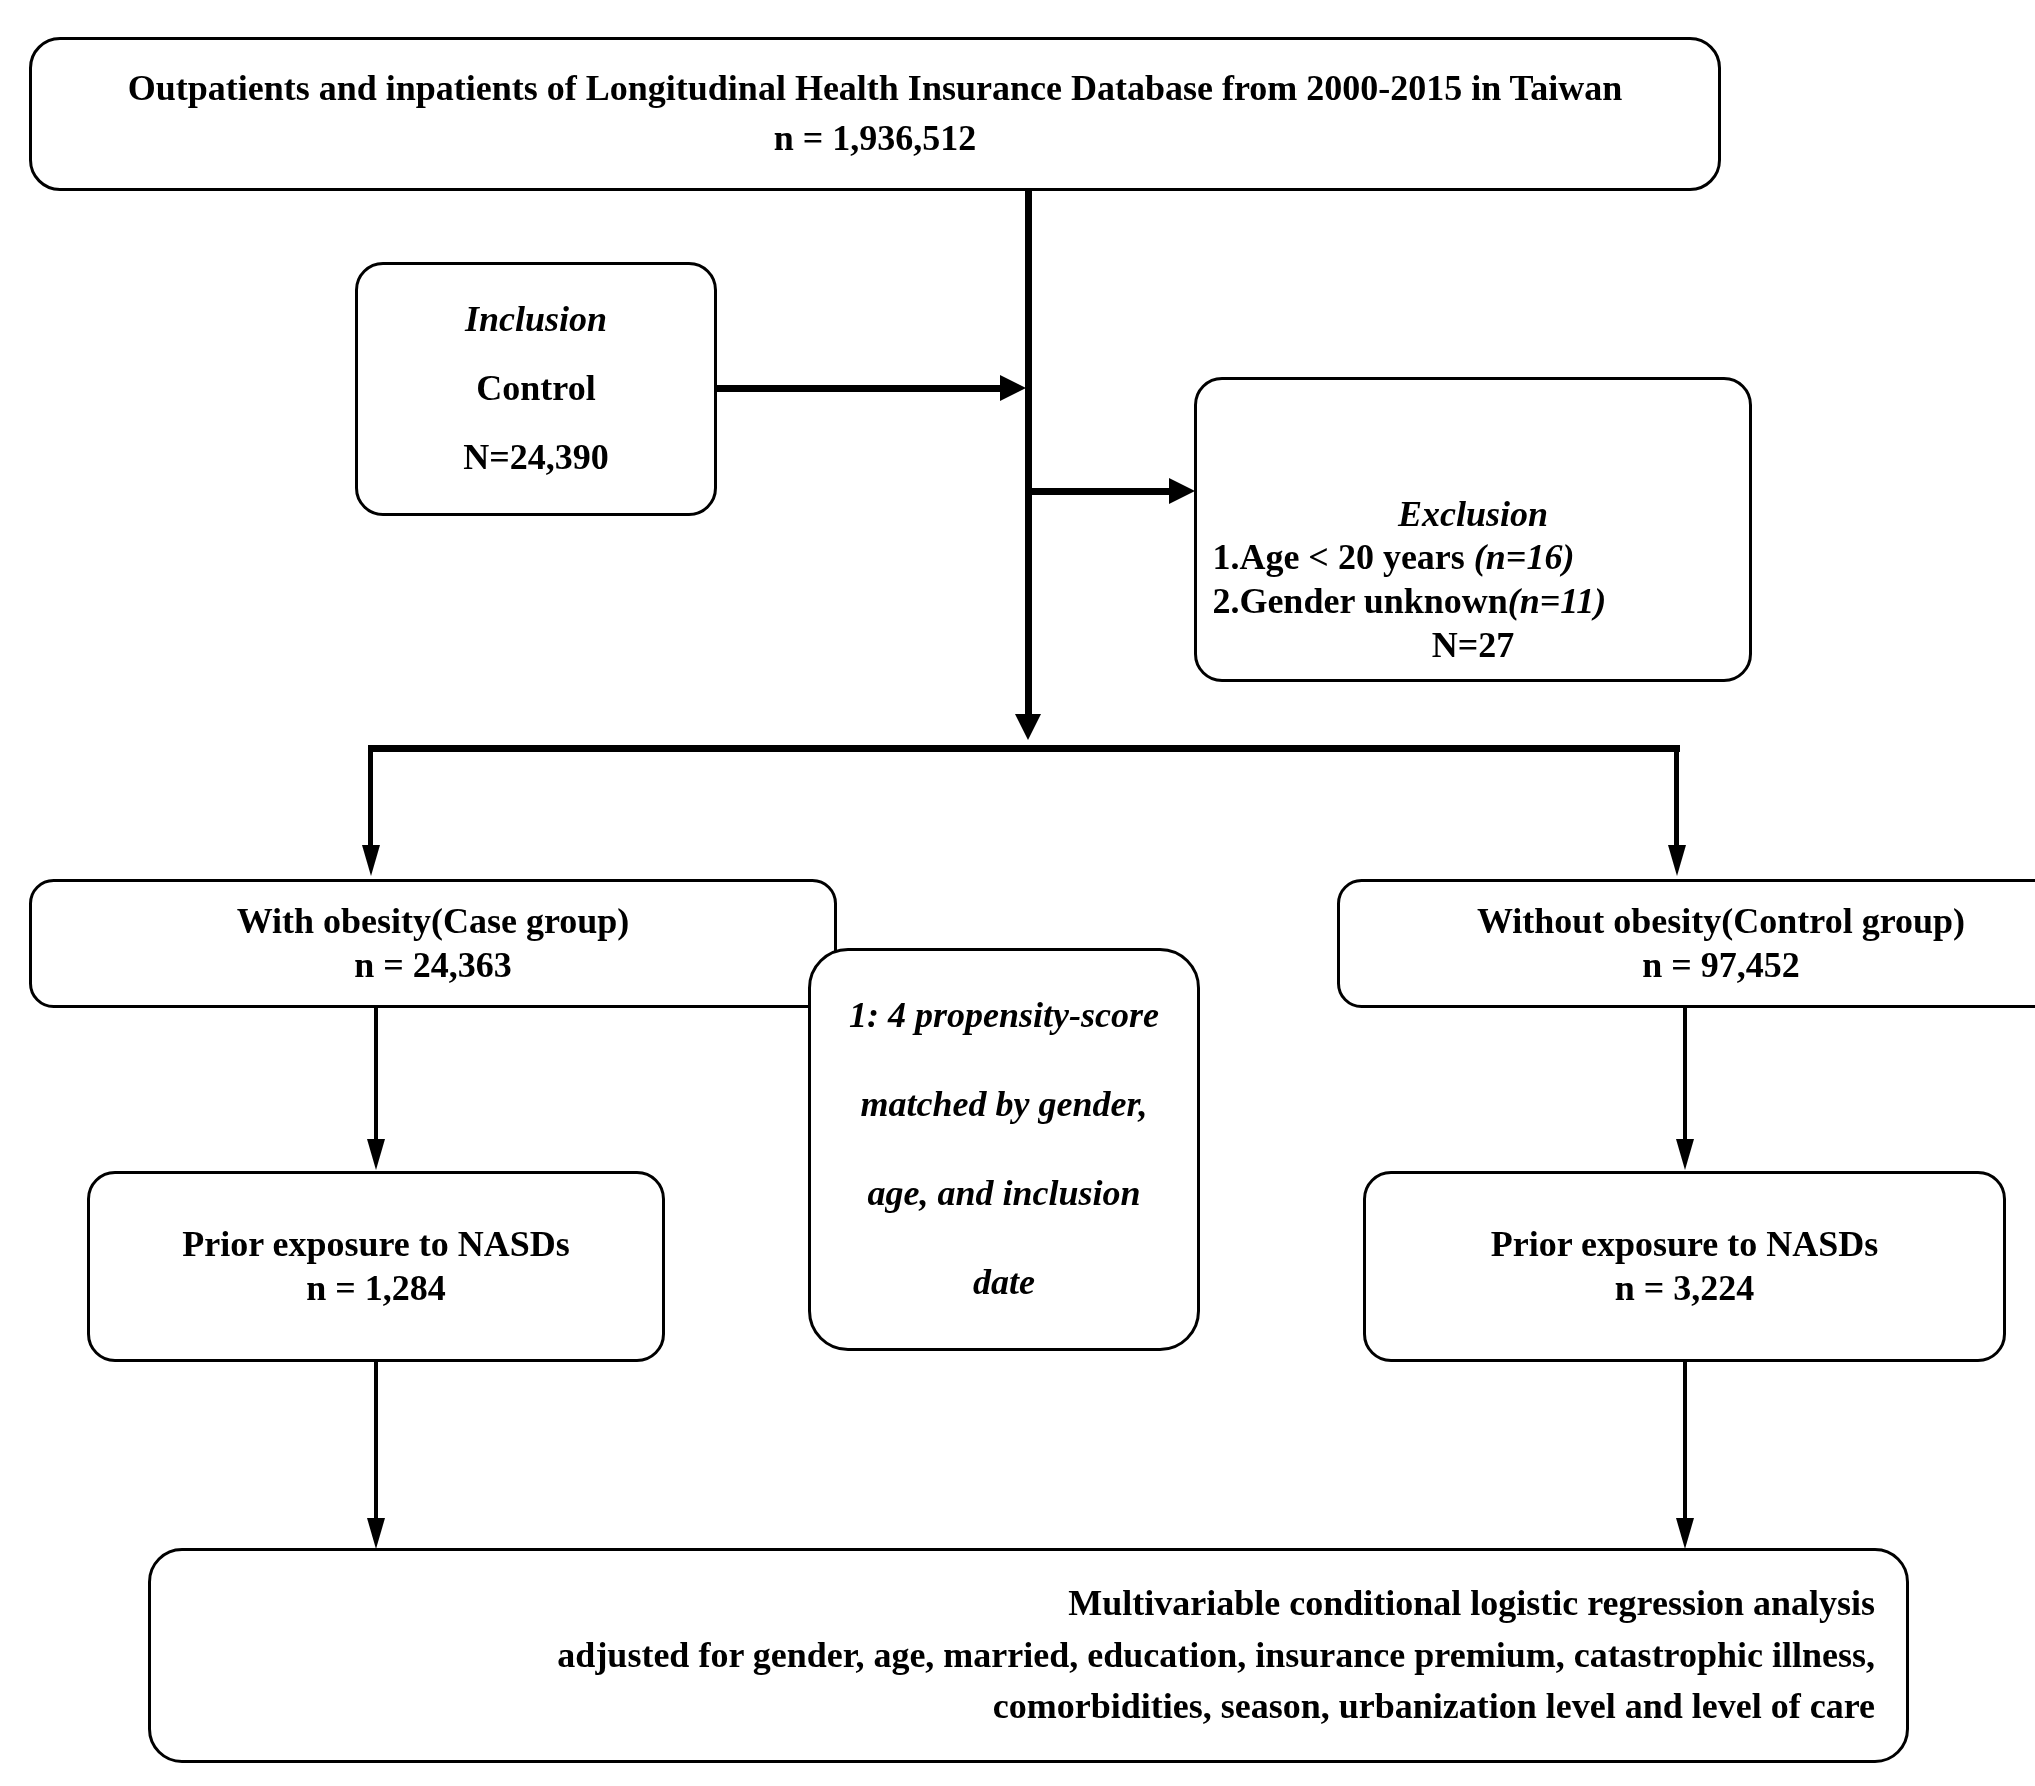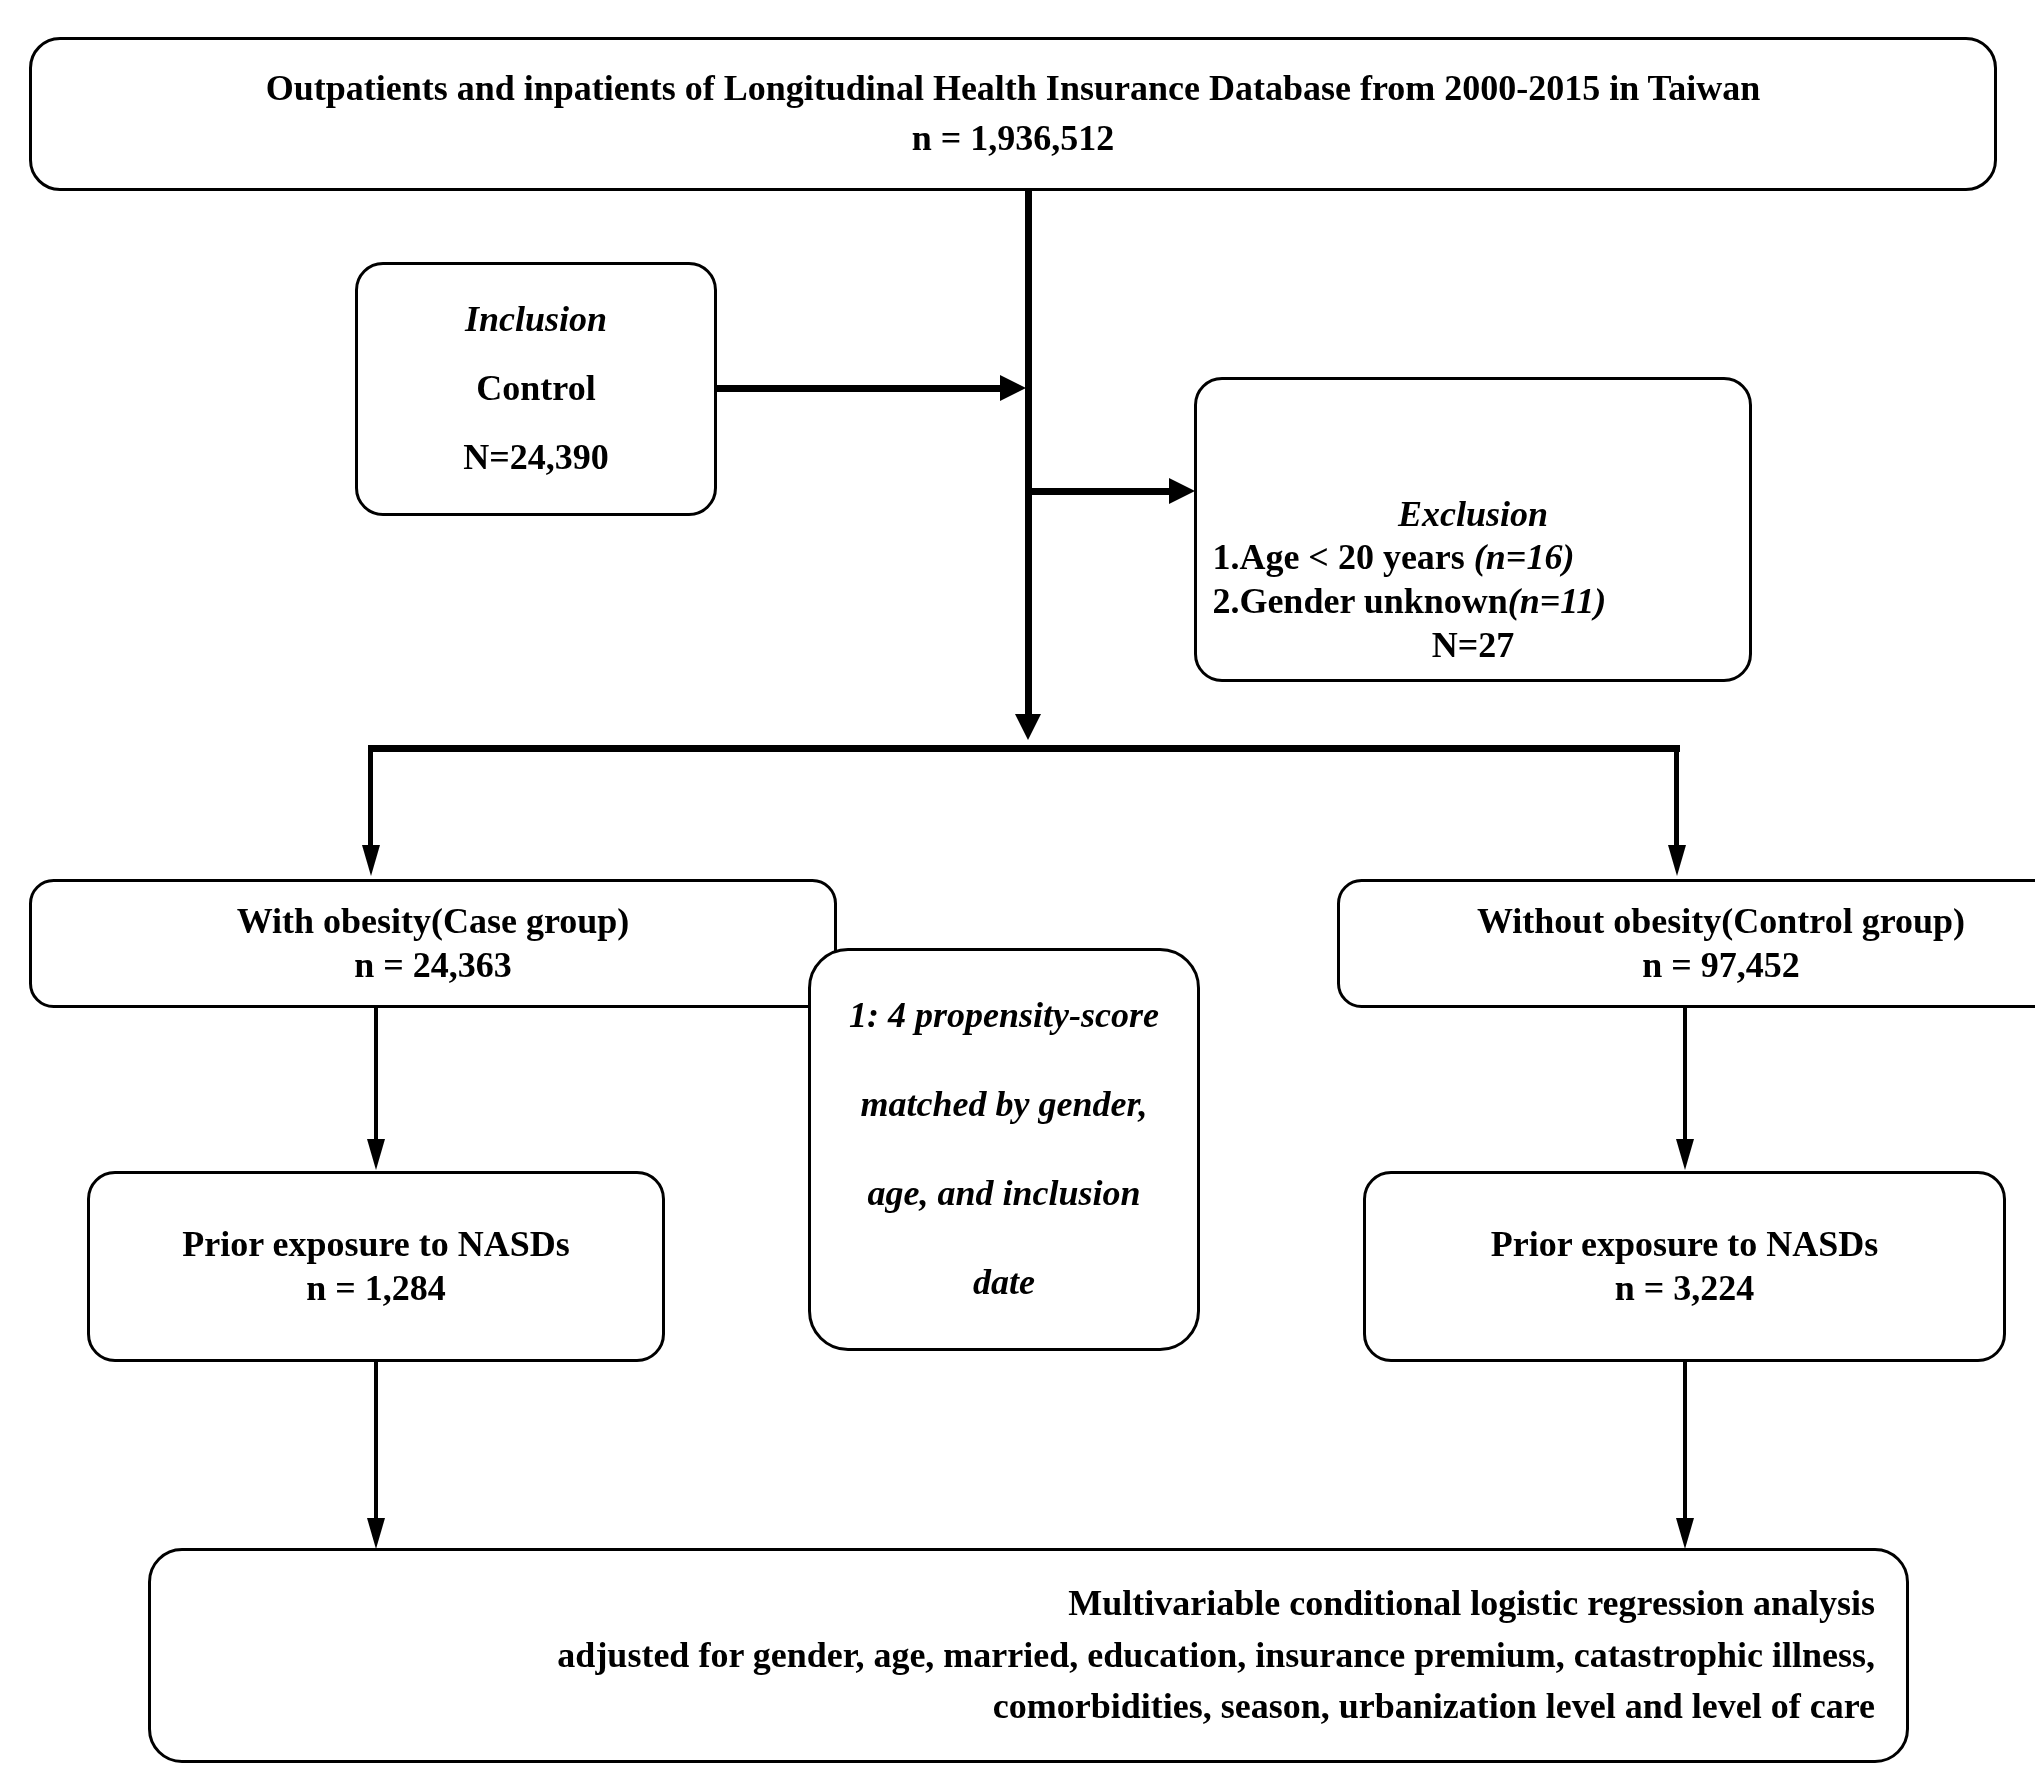--- a/index.html
+++ b/index.html
@@ -28,21 +28,21 @@
     text-align: center;
     color: #000000;
     font-weight: bold;
     line-height: 1.22;
   }
   .node .line { display: block; width: 100%; }
   .ital { font-style: italic; }
 
   
   #node-source {
-    left: 29px; top: 37px; width: 1968px; height: 154px;
+    left: 29px; top: 37px; width: 1692px; height: 154px;
     font-size: 36px;
     padding: 0 26px;
   }
   #node-source .line + .line { margin-top: 6.2px; }
 
   #node-inclusion {
     left: 355px; top: 262px; width: 362px; height: 254px;
     font-size: 36px;
     border-radius: 28px;
     justify-content: space-around;

